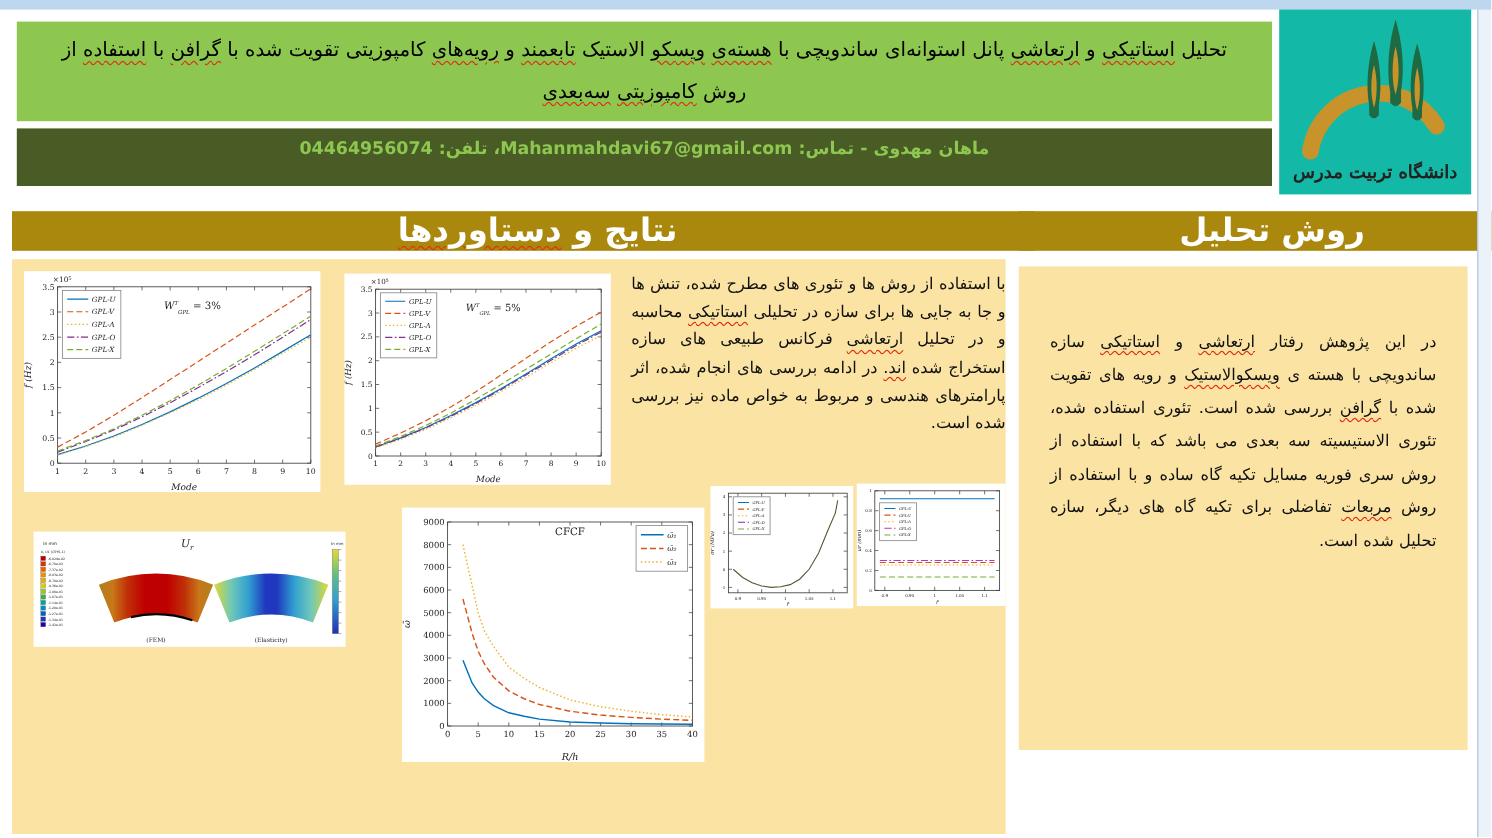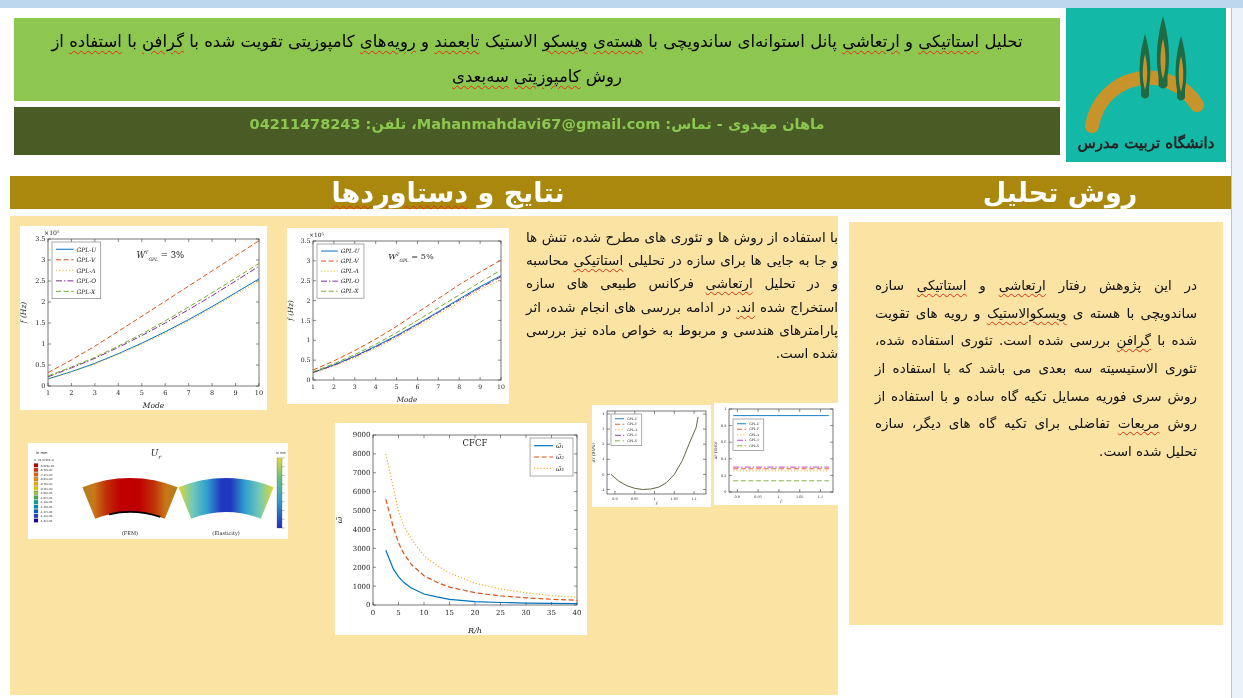--- a/index.html
+++ b/index.html
@@ -49,21 +49,21 @@
 <div class="canvas">
   <div class="top-strip"></div>
   <div class="right-strip"></div>
 
   <div class="title-box">
     <div class="title-line"><span>تحلیل </span><span class="sq">استاتیکی</span><span> و </span><span class="sq">ارتعاشی</span><span> پانل استوانه‌ای ساندویچی با </span><span class="sq">هسته‌ی</span><span> </span><span class="sq">ویسکو</span><span> الاستیک </span><span class="sq">تابعمند</span><span> و </span><span class="sq">رویه‌های</span><span> کامپوزیتی تقویت شده با </span><span class="sq">گرافن</span><span> با </span><span class="sq">استفاده</span><span> از</span></div>
     <div class="title-line"><span>روش </span><span class="sq">کامپوزیتی</span><span> </span><span class="sq">سه‌بعدی</span></div>
   </div>
 
   <div class="contact-bar">
-    <span>ماهان مهدوی - تماس: Mahanmahdavi67@gmail.com، تلفن: 04211478243</span>
+    <span>ماهان مهدوی - تماس: Mahanmahdavi67@gmail.com، تلفن: 04464956074</span>
   </div>
 
   <div class="logo-box">
     <svg viewBox="0 0 160 158" width="160" height="158">
       <path d="M26 122 A57 57 0 0 1 131 101" stroke="#C8932B" stroke-width="14" fill="none" stroke-linecap="round"></path>
       <g>
         <g transform="translate(79,78)">
           <path d="M0 -48 C-5 -31 -7 -12 -4 6 L-4 14 Q0 19 4 14 L4 6 C7 -12 5 -31 0 -48 Z" fill="#1D6A44"></path>
           <path d="M0 -28 C-3 -16 -3 -2 0 8 C3 -2 3 -16 0 -28 Z" fill="#C8932B"></path>
         </g>

